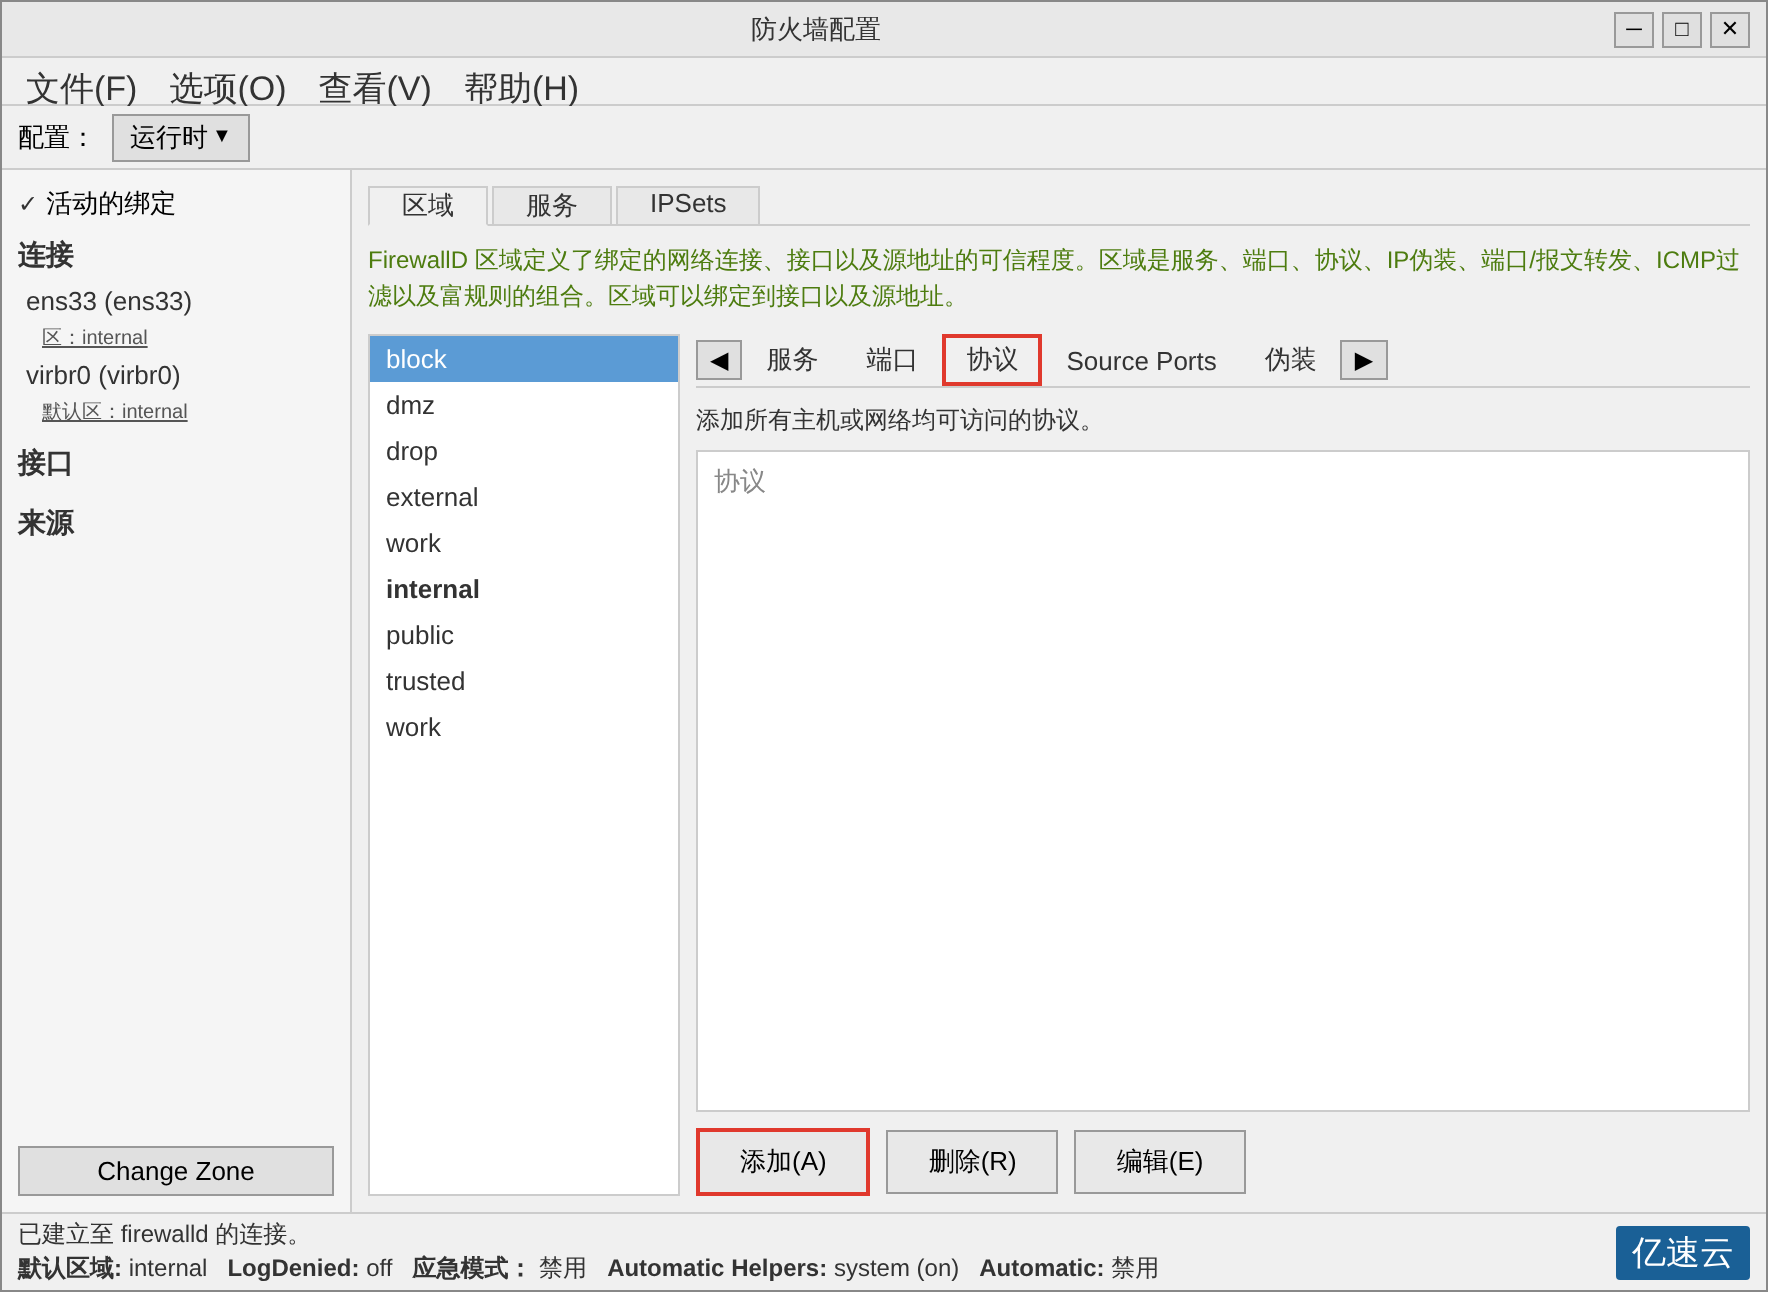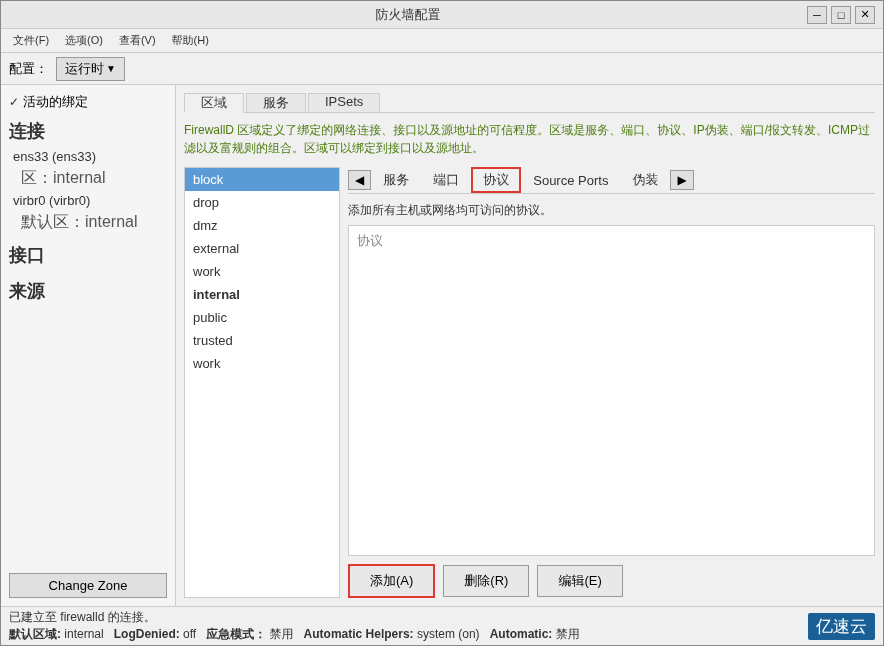--- a/index.html
+++ b/index.html
@@ -6,34 +6,34 @@
     body { font-family: "Microsoft YaHei", "SimHei", sans-serif; font-size: 13px; background: #c0c0c0; width: 884px; height: 646px; overflow: hidden; }
 
     .window { width: 884px; height: 646px; background: #f0f0f0; border: 1px solid #888; display: flex; flex-direction: column; }
 
     .title-bar { background: #e8e8e8; border-bottom: 1px solid #ccc; display: flex; align-items: center; justify-content: space-between; padding: 4px 8px; height: 28px; }
     .title-bar-text { flex: 1; text-align: center; font-size: 13px; color: #333; }
     .title-bar-controls { display: flex; gap: 4px; }
     .title-btn { width: 20px; height: 18px; border: 1px solid #999; background: #e0e0e0; cursor: pointer; font-size: 11px; display: flex; align-items: center; justify-content: center; }
 
     .menu-bar { background: #f0f0f0; border-bottom: 1px solid #ccc; display: flex; padding: 2px 4px; height: 24px; }
-    .menu-item { padding: 2px 8px; cursor: pointer; font-size: 11px; color: #333; }
+    .menu-item { padding: 2px 8px; cursor: pointer; font-size: 17px; color: #333; }
 
     .main-area { display: flex; flex-direction: column; flex: 1; overflow: hidden; }
 
     .toolbar { background: #f0f0f0; border-bottom: 1px solid #ccc; display: flex; align-items: center; padding: 4px 8px; height: 32px; gap: 8px; }
     .config-btn { display: flex; align-items: center; gap: 2px; background: #e0e0e0; border: 1px solid #999; padding: 2px 8px; cursor: pointer; font-size: 13px; }
     .config-btn .arrow { font-size: 10px; }
 
     .content-area { display: flex; flex: 1; overflow: hidden; }
 
     .sidebar { width: 175px; background: #f5f5f5; border-right: 1px solid #ccc; display: flex; flex-direction: column; padding: 8px; }
-    .sidebar-section-title { font-size: 18px; font-weight: bold; color: #333; margin-bottom: 4px; }
+    .sidebar-section-title { font-size: 14px; font-weight: bold; color: #333; margin-bottom: 4px; }
     .sidebar-item { font-size: 13px; color: #333; padding: 2px 4px; cursor: pointer; }
-    .sidebar-item.sub { padding-left: 12px; color: #555; font-size: 16px; }
+    .sidebar-item.sub { padding-left: 12px; color: #555; font-size: 10px; text-decoration: underline; }
     .sidebar-separator { height: 8px; }
     .change-zone-btn { margin-top: auto; background: #e0e0e0; border: 1px solid #999; padding: 4px 12px; cursor: pointer; font-size: 13px; text-align: center; }
 
     .right-panel { flex: 1; display: flex; flex-direction: column; padding: 8px; overflow: hidden; }
 
     .tabs { display: flex; gap: 2px; border-bottom: 1px solid #ccc; margin-bottom: 8px; }
     .tab { padding: 0 16px; font-size: 13px; cursor: pointer; border: 1px solid #ccc; border-bottom: none; background: #e8e8e8; color: #333; }
     .tab.active { background: #f0f0f0; border-bottom: 1px solid #f0f0f0; margin-bottom: -1px; }
 
     .description { font-size: 12px; color: #4d7c0f; margin-bottom: 10px; line-height: 1.5; }
@@ -130,22 +130,22 @@
           <div class="tab">服务</div>
           <div class="tab">IPSets</div>
         </div>
 
         <div class="description">FirewallD 区域定义了绑定的网络连接、接口以及源地址的可信程度。区域是服务、端口、协议、IP伪装、端口/报文转发、ICMP过滤以及富规则的组合。区域可以绑定到接口以及源地址。</div>
 
         <div class="zone-panel">
 
           <div class="zone-list">
             <div class="zone-list-item selected">block</div>
+            <div class="zone-list-item">dmz</div>
             <div class="zone-list-item">drop</div>
-            <div class="zone-list-item">dmz</div>
             <div class="zone-list-item">external</div>
             <div class="zone-list-item">work</div>
             <div class="zone-list-item bold">internal</div>
             <div class="zone-list-item">public</div>
             <div class="zone-list-item">trusted</div>
             <div class="zone-list-item">work</div>
           </div>
 
           <div class="zone-detail">
 

